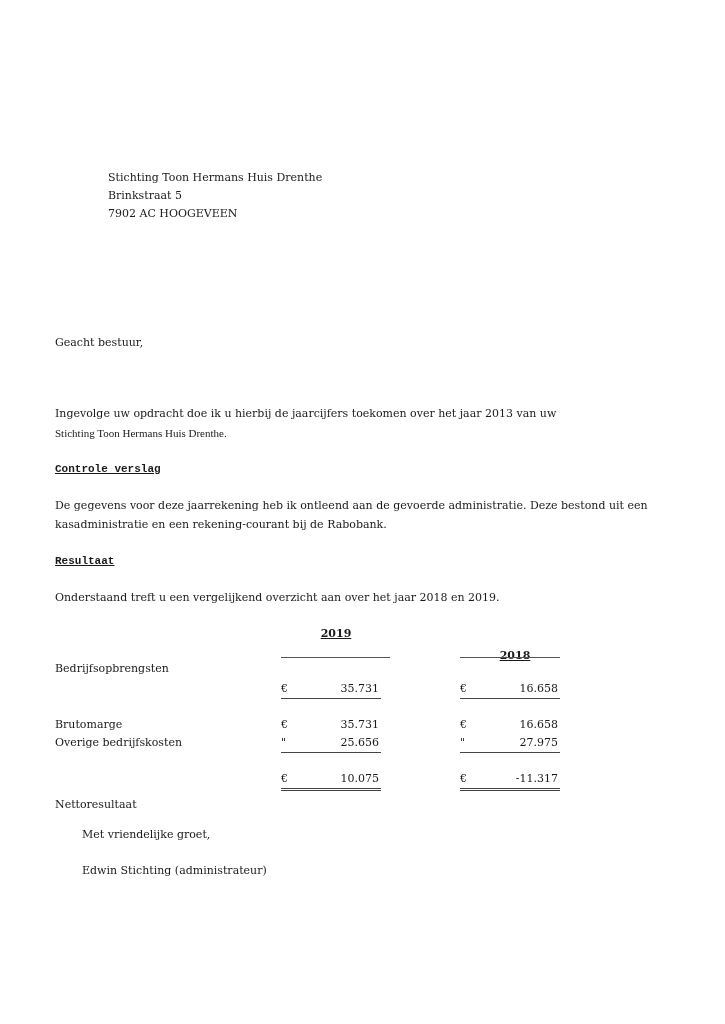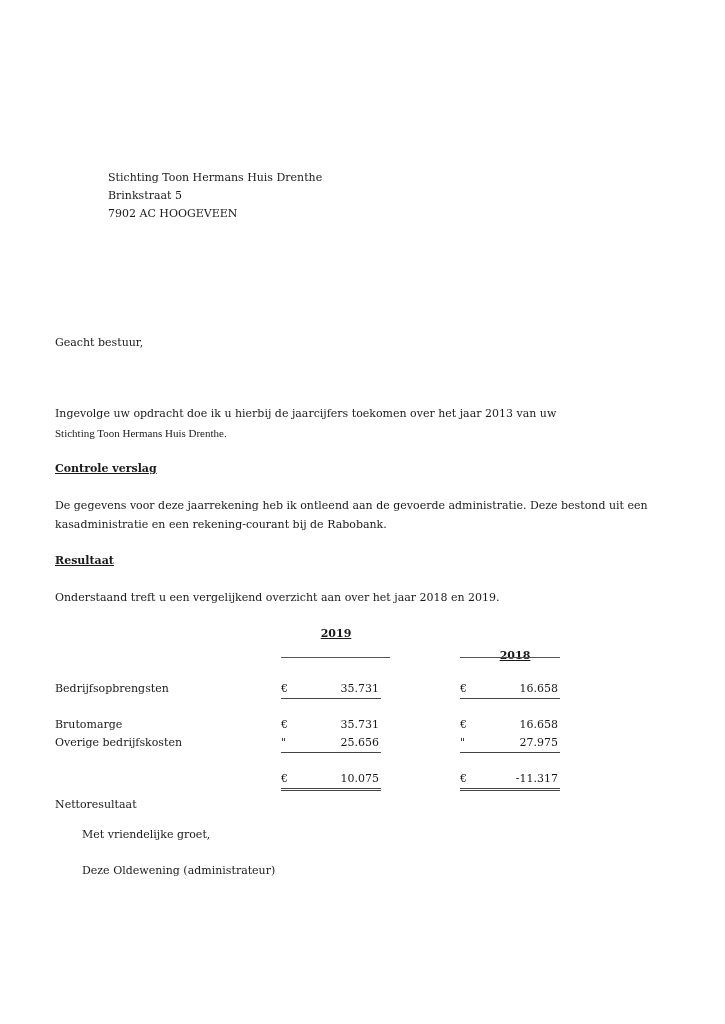--- a/index.html
+++ b/index.html
@@ -1,19 +1,19 @@
 <!DOCTYPE html>
 <html><head>
   <meta charset="utf-8">
   <style>
     html, body { margin: 0; padding: 0; background: #ffffff; }
     body { width: 725px; height: 1024px; position: relative; overflow: hidden;
            font-family: "DejaVu Serif", "Liberation Serif", serif; color: #1a1a1a; font-size: 11px; }
     .abs { position: absolute; white-space: nowrap; line-height: 18px; text-align: center; }
-    .heading { font-weight: bold; text-decoration: underline; }
+    .heading { font-weight: bold; text-decoration: underline; font-family: Liberation Mono, monospace; }
     .col-head { font-weight: bold; text-decoration: underline; text-align: center; width: 110px; }
     .rule { position: absolute; height: 0; border-top: 1.5px solid #555; }
     .cell { position: absolute; height: 18px; line-height: 18px; }
     .cell .cur { position: absolute; left: 0; }
     .cell .amt { position: absolute; right: 2px; }
     .cell.single { border-bottom: 1px solid #444; }
     .cell.double { border-bottom: 3px double #444; }
   </style>
 </head>
 <body>
@@ -32,21 +32,21 @@
 <div class="abs" style="left:55px; top:516px;">kasadministratie en een rekening-courant bij de Rabobank.</div>
 
 <div class="abs heading" style="left:55px; top:552px;">Resultaat</div>
 <div class="abs" style="left:55px; top:589px;">Onderstaand treft u een vergelijkend overzicht aan over het jaar 2018 en 2019.</div>
 
 <div class="abs col-head" style="left:281px; top:625px;">2019</div>
 <div class="abs col-head" style="left:460px; top:647px;">2018</div>
 <div class="rule" style="left:281px; top:657px; width:109px;"></div>
 <div class="rule" style="left:460px; top:657px; width:100px;"></div>
 
-<div class="abs" style="left:55px; top:680px;">Bedrijfsopbrengsten</div>
+<div class="abs" style="left:55px; top:660px;">Bedrijfsopbrengsten</div>
 <div class="cell single" style="left:281px; top:680px; width:100px;">
   <span class="cur">€</span>
   <span class="amt">35.731</span>
 </div>
 <div class="cell single" style="left:460px; top:680px; width:100px;">
   <span class="cur">€</span>
   <span class="amt">16.658</span>
 </div>
 
 <div class="abs" style="left:55px; top:716px;">Brutomarge</div>
@@ -73,13 +73,13 @@
 <div class="cell double" style="left:281px; top:770px; width:100px;">
   <span class="cur">€</span>
   <span class="amt">10.075</span>
 </div>
 <div class="cell double" style="left:460px; top:770px; width:100px;">
   <span class="cur">€</span>
   <span class="amt">-11.317</span>
 </div>
 
 <div class="abs" style="left:82px; top:826px;">Met vriendelijke groet,</div>
-<div class="abs" style="left:82px; top:862px;">Deze Oldewening (administrateur)</div>
+<div class="abs" style="left:82px; top:862px;">Edwin Stichting (administrateur)</div>
 
 </body></html>

